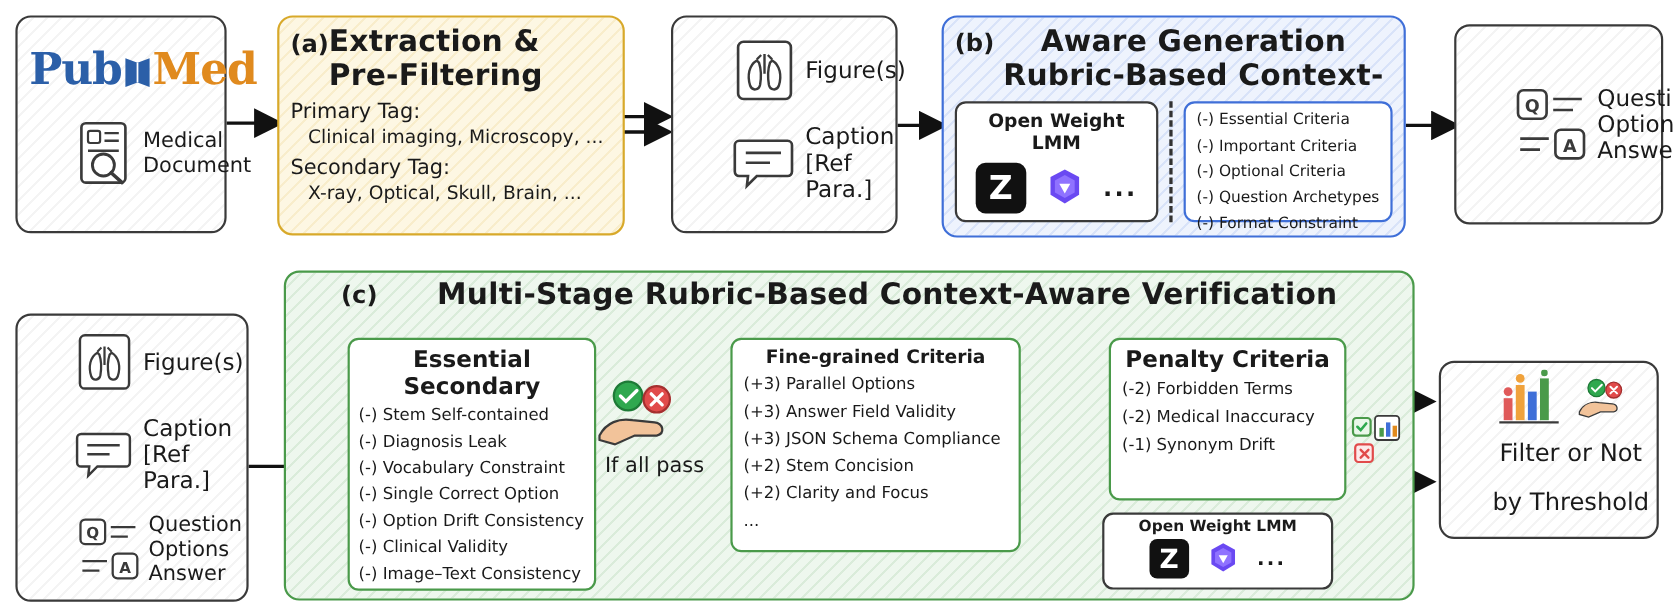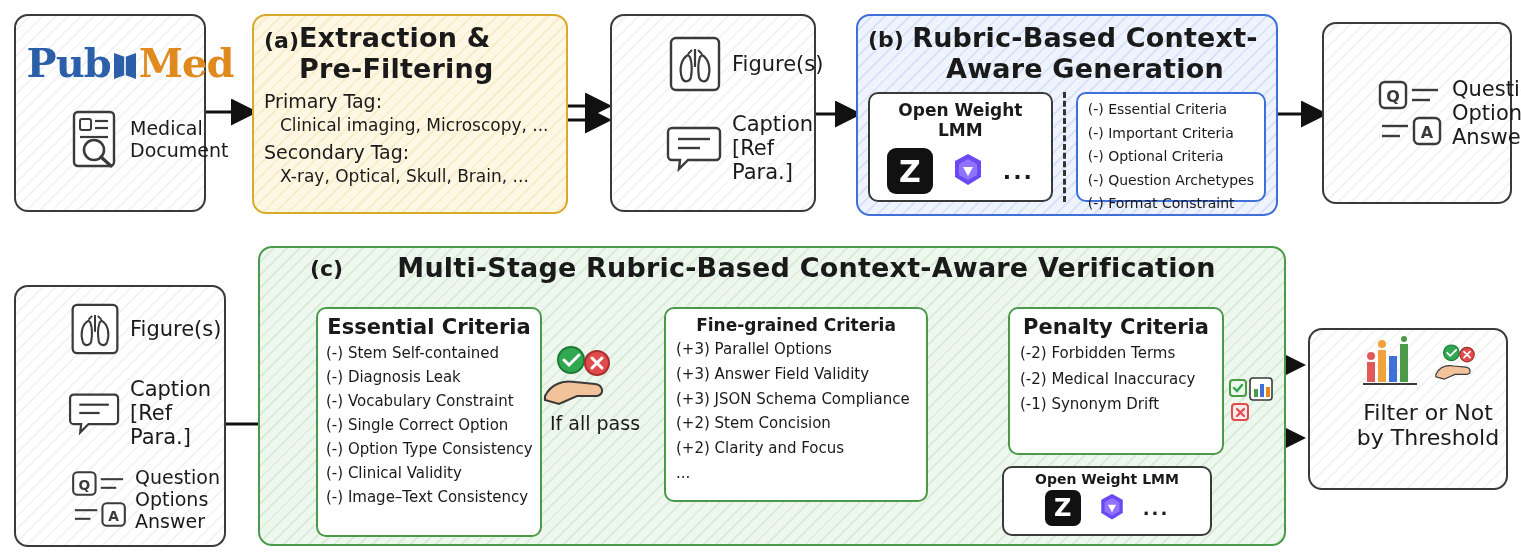--- a/index.html
+++ b/index.html
@@ -163,22 +163,22 @@
       <span style="font-size:21px;">Caption</span>
       <span style="font-size:21px;">[Ref Para.]</span>
     </div>
   </div>
 </div>
 
 <div class="box sketch blue hatch" style="left:856px;top:14px;width:422px;height:202px;padding:6px 10px;">
   <div style="display:flex;align-items:flex-start;">
     <span class="hdr-md" style="margin-top:5px;">(b)</span>
     <div class="col" style="flex:1;align-items:center;">
+      <span class="hdr-lg">Aware Generation</span>
       <span class="hdr-lg">Rubric-Based Context-</span>
-      <span class="hdr-lg">Aware Generation</span>
     </div>
   </div>
   <div style="display:flex;margin-top:8px;height:114px;">
 
     <div class="innerwhite col" style="width:196px;height:110px;padding:6px 8px;box-sizing:border-box;">
       <span class="lmm-label" style="text-align:center;font-size:17px;">Open Weight LMM</span>
       <div class="vcent" style="justify-content:center;margin-top:8px;gap:12px;">
         <span class="zblock">Z</span>
         <span style="width:46px;height:46px;">
           <svg class="icon-svg" width="46" height="46" viewBox="0 0 46 46">
@@ -276,27 +276,27 @@
 
 <div class="box sketch green hatch" style="left:258px;top:246px;width:1028px;height:300px;">
   <div style="display:flex;align-items:flex-start;padding:4px 14px 0 10px;">
     <span class="hdr-md" style="margin-top:4px;">(c)</span>
     <div style="flex:1;text-align:center;">
       <span class="hdr-lg">Multi-Stage Rubric-Based Context-Aware Verification</span>
     </div>
   </div>
 
   <div class="innergreen" style="position:absolute;left:56px;top:59px;width:226px;height:230px;padding:6px 8px;box-sizing:border-box;">
-    <div class="center" style="font-size:21px;font-weight:bold;margin-bottom:5px;">Essential Criteria</div>
+    <div class="center" style="font-size:21px;font-weight:bold;margin-bottom:5px;">Essential Secondary</div>
     <ul class="crit" style="font-size:15px;line-height:1.2;">
       <li>(-) Stem Self-contained</li>
       <li>(-) Diagnosis Leak</li>
       <li>(-) Vocabulary Constraint</li>
       <li>(-) Single Correct Option</li>
-      <li>(-) Option Type Consistency</li>
+      <li>(-) Option Drift Consistency</li>
       <li>(-) Clinical Validity</li>
       <li>(-) Image–Text Consistency</li>
     </ul>
   </div>
 
   <div style="position:absolute;left:277px;top:96px;width:116px;height:110px;">
     <span style="display:block;width:110px;height:66px;">
       <svg class="icon-svg" width="110" height="66" viewBox="0 0 110 66">
         <circle cx="34" cy="16" r="13" fill="#2fa84f" stroke="#1e7a37" stroke-width="2"></circle>
         <path d="M27 16 L32 21 L42 11" stroke="#fff" stroke-width="3" fill="none" stroke-linecap="round"></path>
@@ -375,17 +375,17 @@
     <span style="width:66px;height:54px;">
       <svg class="icon-svg" width="66" height="54" viewBox="0 0 110 66">
         <circle cx="34" cy="16" r="13" fill="#2fa84f" stroke="#1e7a37" stroke-width="2"></circle>
         <path d="M27 16 L32 21 L42 11" stroke="#fff" stroke-width="3" fill="none" stroke-linecap="round"></path>
         <circle cx="60" cy="19" r="12" fill="#e14b4b" stroke="#a52f2f" stroke-width="2"></circle>
         <path d="M55 14 L65 24 M65 14 L55 24" stroke="#fff" stroke-width="3" stroke-linecap="round"></path>
         <path d="M8 52 C14 40 26 36 38 38 L58 40 C66 41 68 50 60 52 L40 52 L22 60 L8 56 Z" fill="#f2c39a" stroke="#3a3a3a" stroke-width="2"></path>
       </svg>
     </span>
   </div>
-  <div class="col" style="align-items:center;margin-top:4px;">
+  <div class="col" style="align-items:center;margin-top:4px;gap:20px;">
     <span style="font-size:22px;">Filter or Not</span>
     <span style="font-size:22px;">by Threshold</span>
   </div>
 </div>
 
 </body></html>

